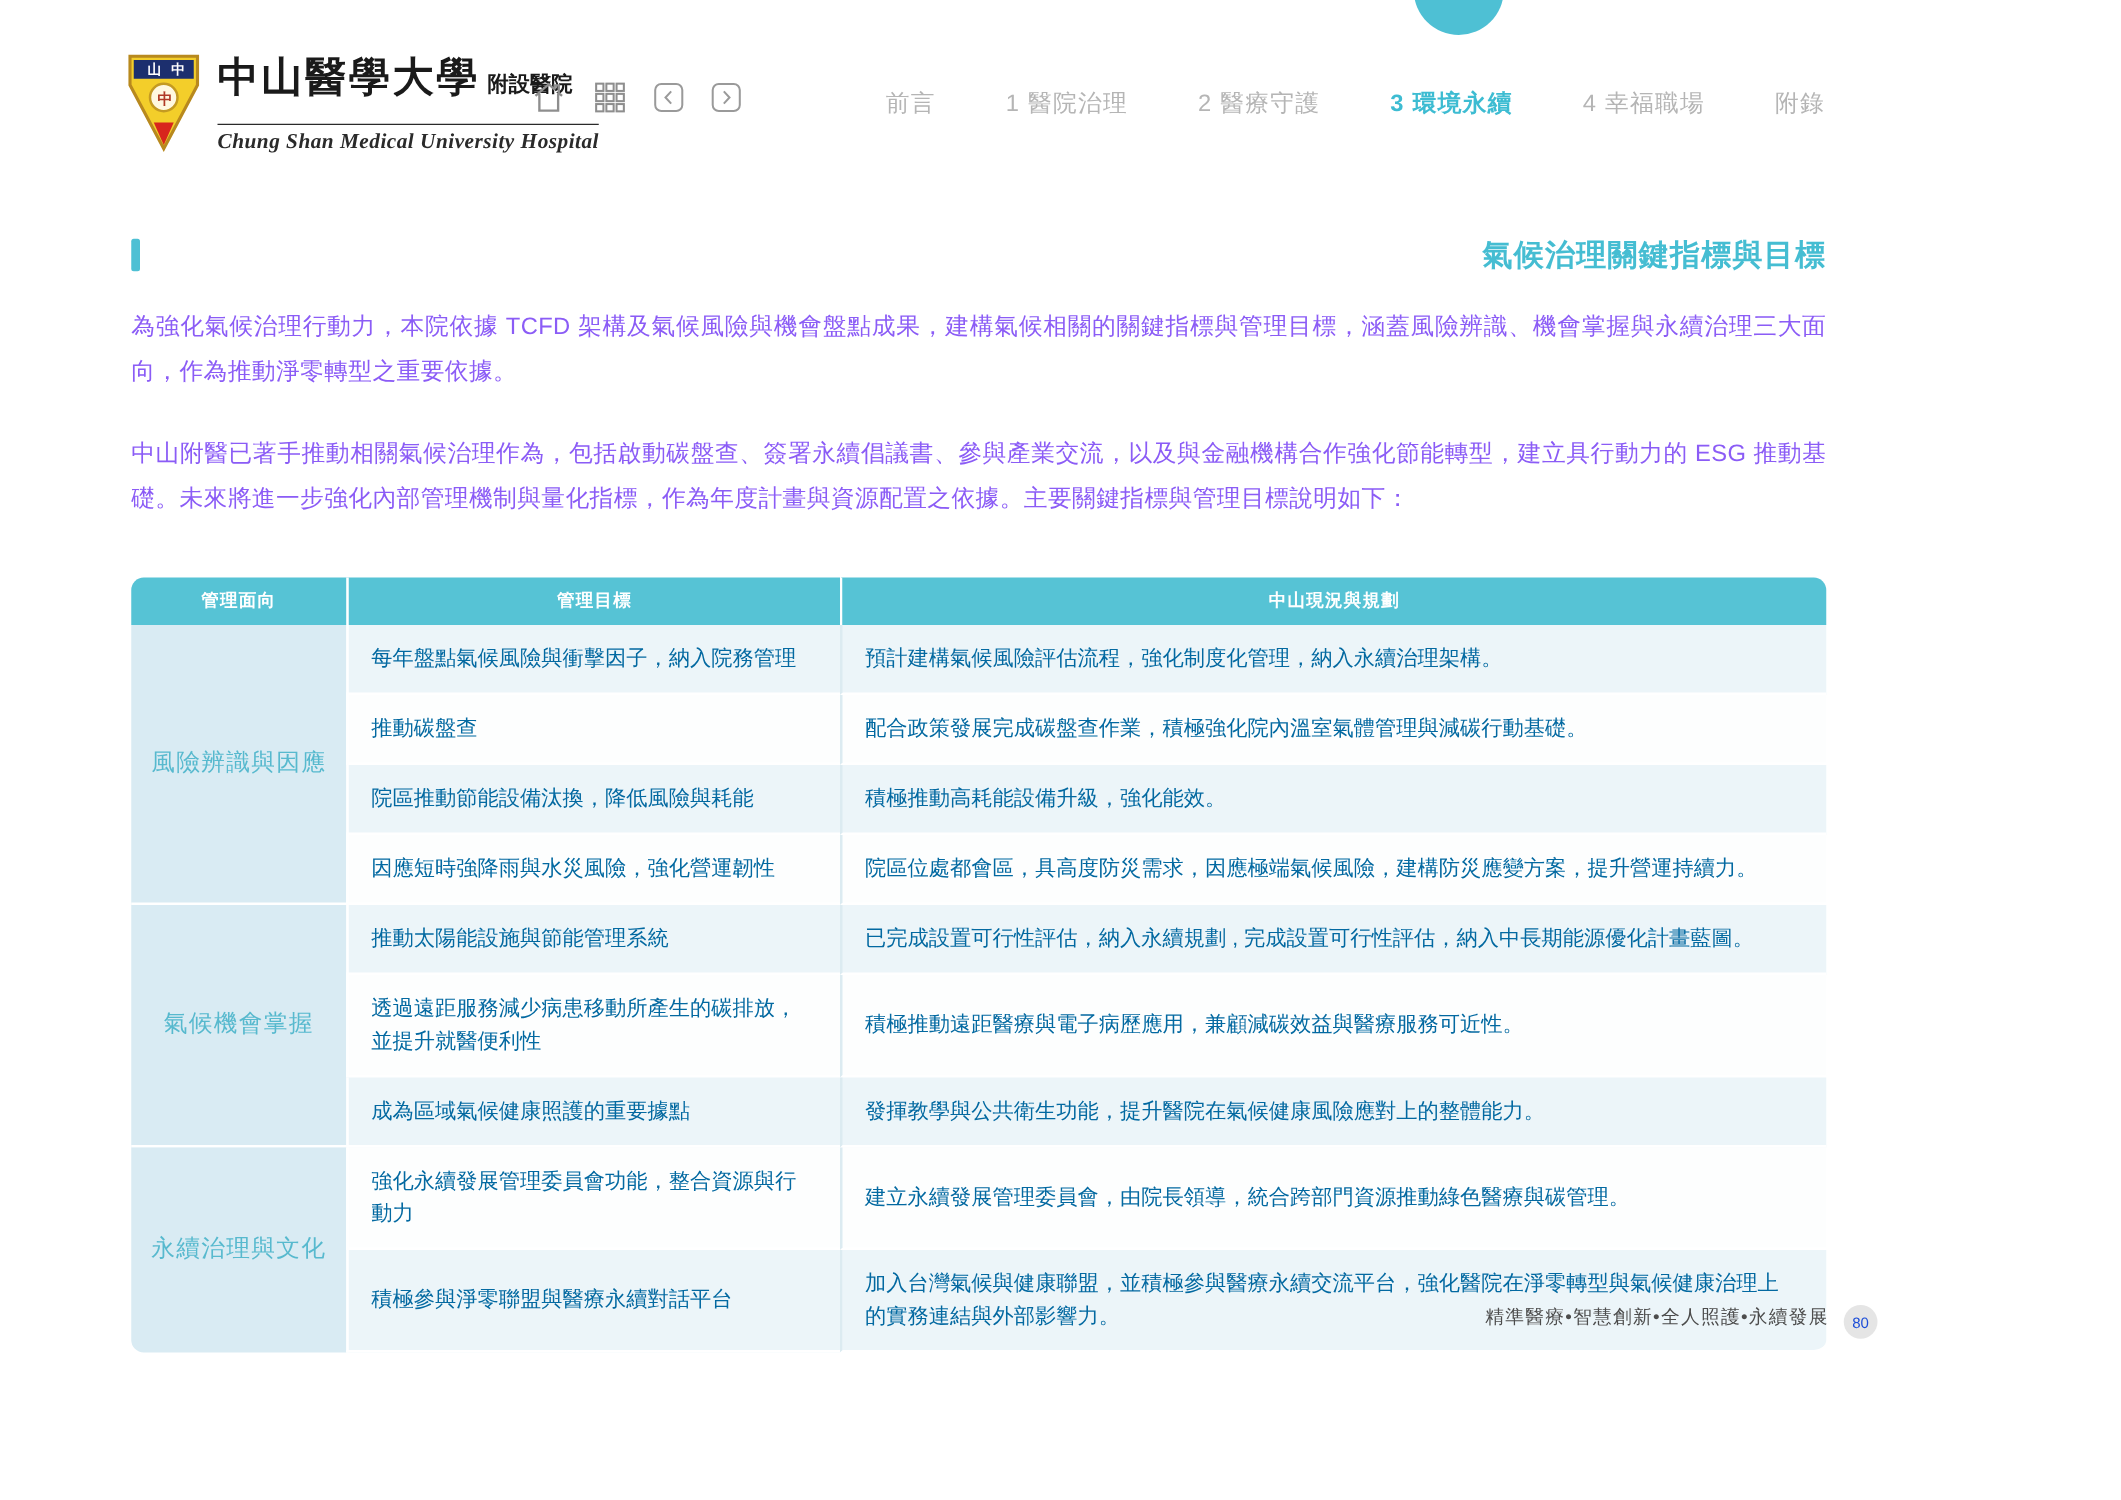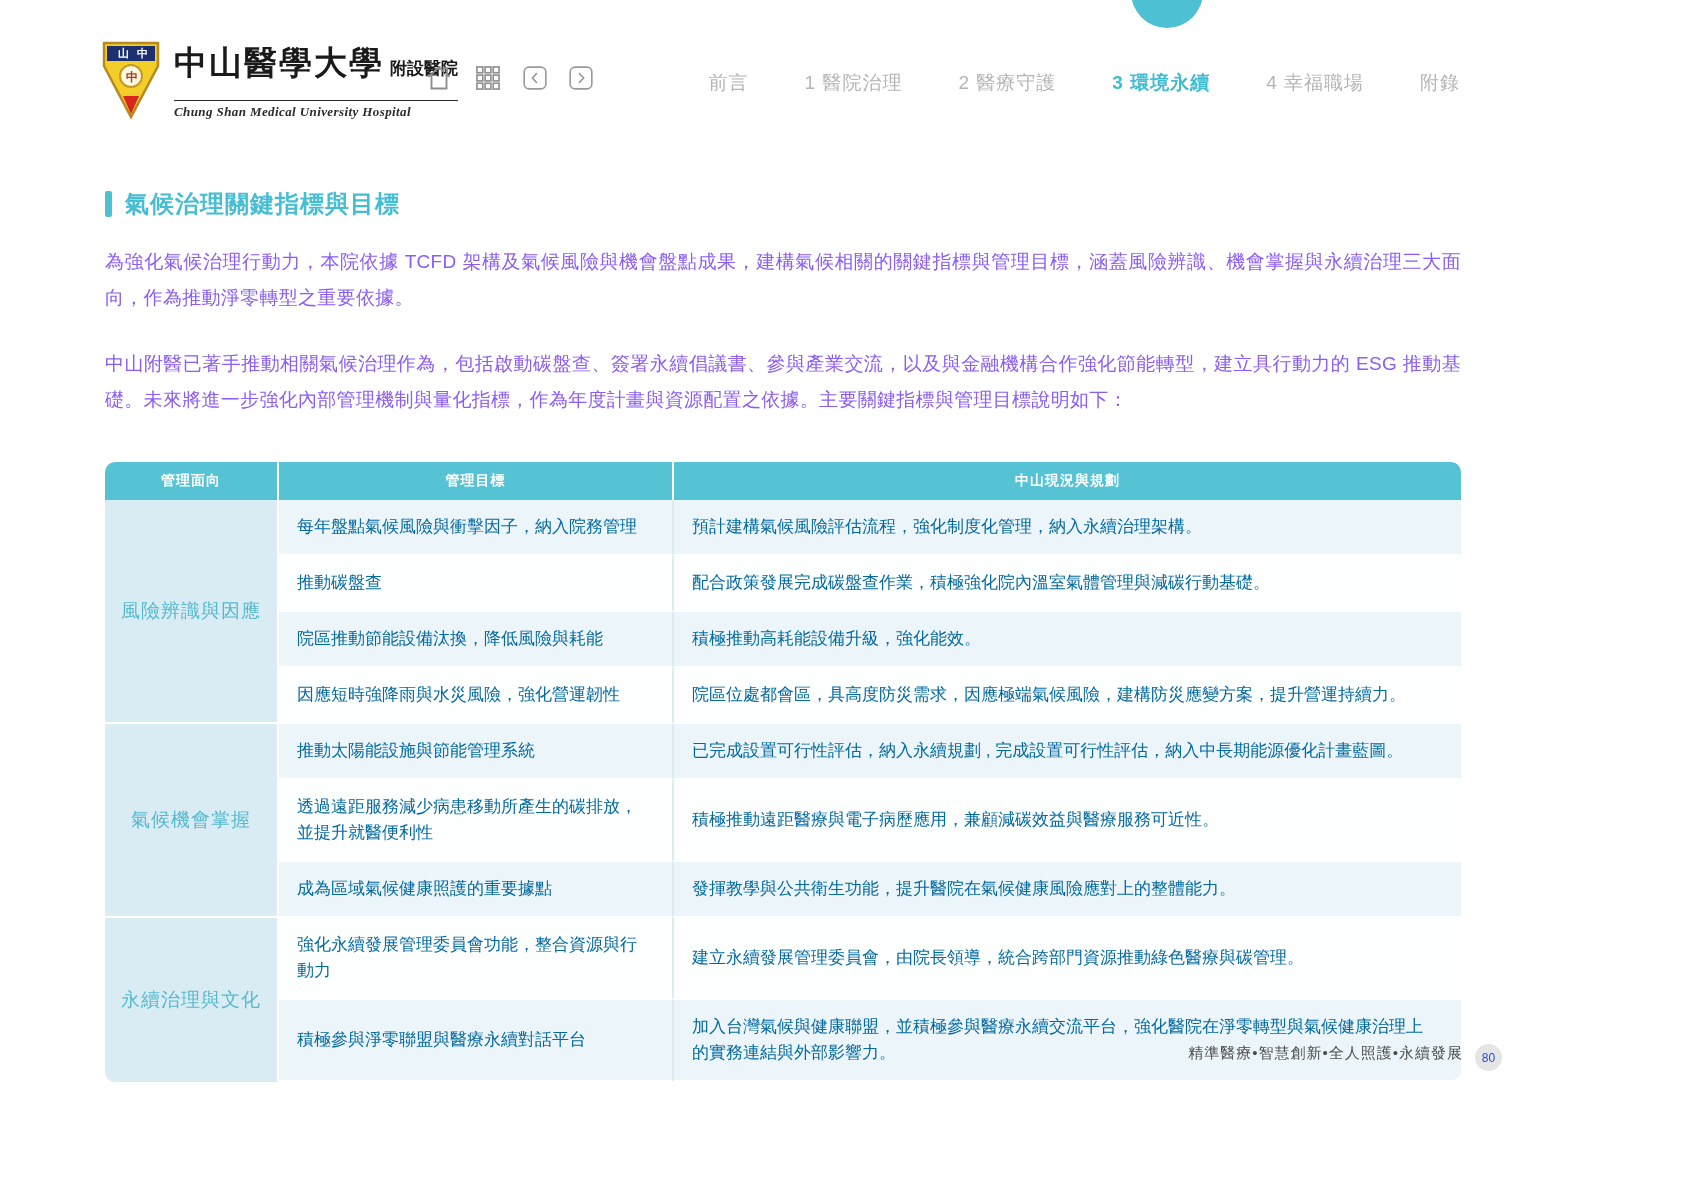--- a/index.html
+++ b/index.html
@@ -19,32 +19,32 @@
   }
 
   
   .header { position: absolute; left: 0; top: 0; width: 100%; height: 130px; }
   .logo-wrap { position: absolute; left: 100px; top: 40px; display: flex; align-items: center; gap: 12px; }
   .logo-text .zh-line { display: flex; align-items: baseline; gap: 6px; }
   .zh-main { font-family: "Liberation Serif", serif; font-weight: 900; font-size: 33px; color: #1a1a1a; letter-spacing: 2px; }
   .zh-sub  { font-family: "Liberation Serif", serif; font-weight: 700; font-size: 17px; color: #1a1a1a; }
   .logo-en { margin-top: 14px; border-top: 1.5px solid #2a2a2a; padding-top: 3px;
              font-family: "Liberation Serif", serif; font-style: italic; font-weight: 700;
-             font-size: 13px; color: #2a2a2a; letter-spacing: 0.4px; }
+             font-size: 17px; color: #2a2a2a; letter-spacing: 0.4px; }
   .hdr-icons { position: absolute; left: 424px; top: 63px; display: flex; align-items: center; gap: 20px; }
   .hdr-icons svg { display: block; }
   .icon-btn { cursor: pointer; }
 
   .nav { position: absolute; right: 237px; top: 70px; display: flex; align-items: center; gap: 56px; }
   .nav-item { font-size: 19px; color: #b5b5b5; letter-spacing: 1px; cursor: pointer; white-space: nowrap; }
   .nav-item.active { color: #3DBCD2; font-weight: 700; }
 
   
   .content { position: absolute; left: 105px; top: 188px; width: 1356px; }
-  .sec-title { display: flex; align-items: center; gap: 13px; }
+  .sec-title { display: flex; align-items: center; gap: 13px; justify-content: space-between; }
   .sec-bar { width: 7px; height: 26px; border-radius: 2px; background: #4EC0D4; }
   .sec-title-text { font-size: 24px; font-weight: 600; color: #45BDD2; letter-spacing: 1px; }
 
   .para { margin-top: 24px; font-size: 19px; line-height: 36px; color: #8b5cf6;
           text-align: justify; letter-spacing: 0.3px; }
   .para + .para { margin-top: 30px; }
 
   
   table.kpi { margin-top: 44px; width: 1356px; border-collapse: separate; border-spacing: 0; table-layout: fixed; }
   table.kpi col.c1 { width: 172px; }

